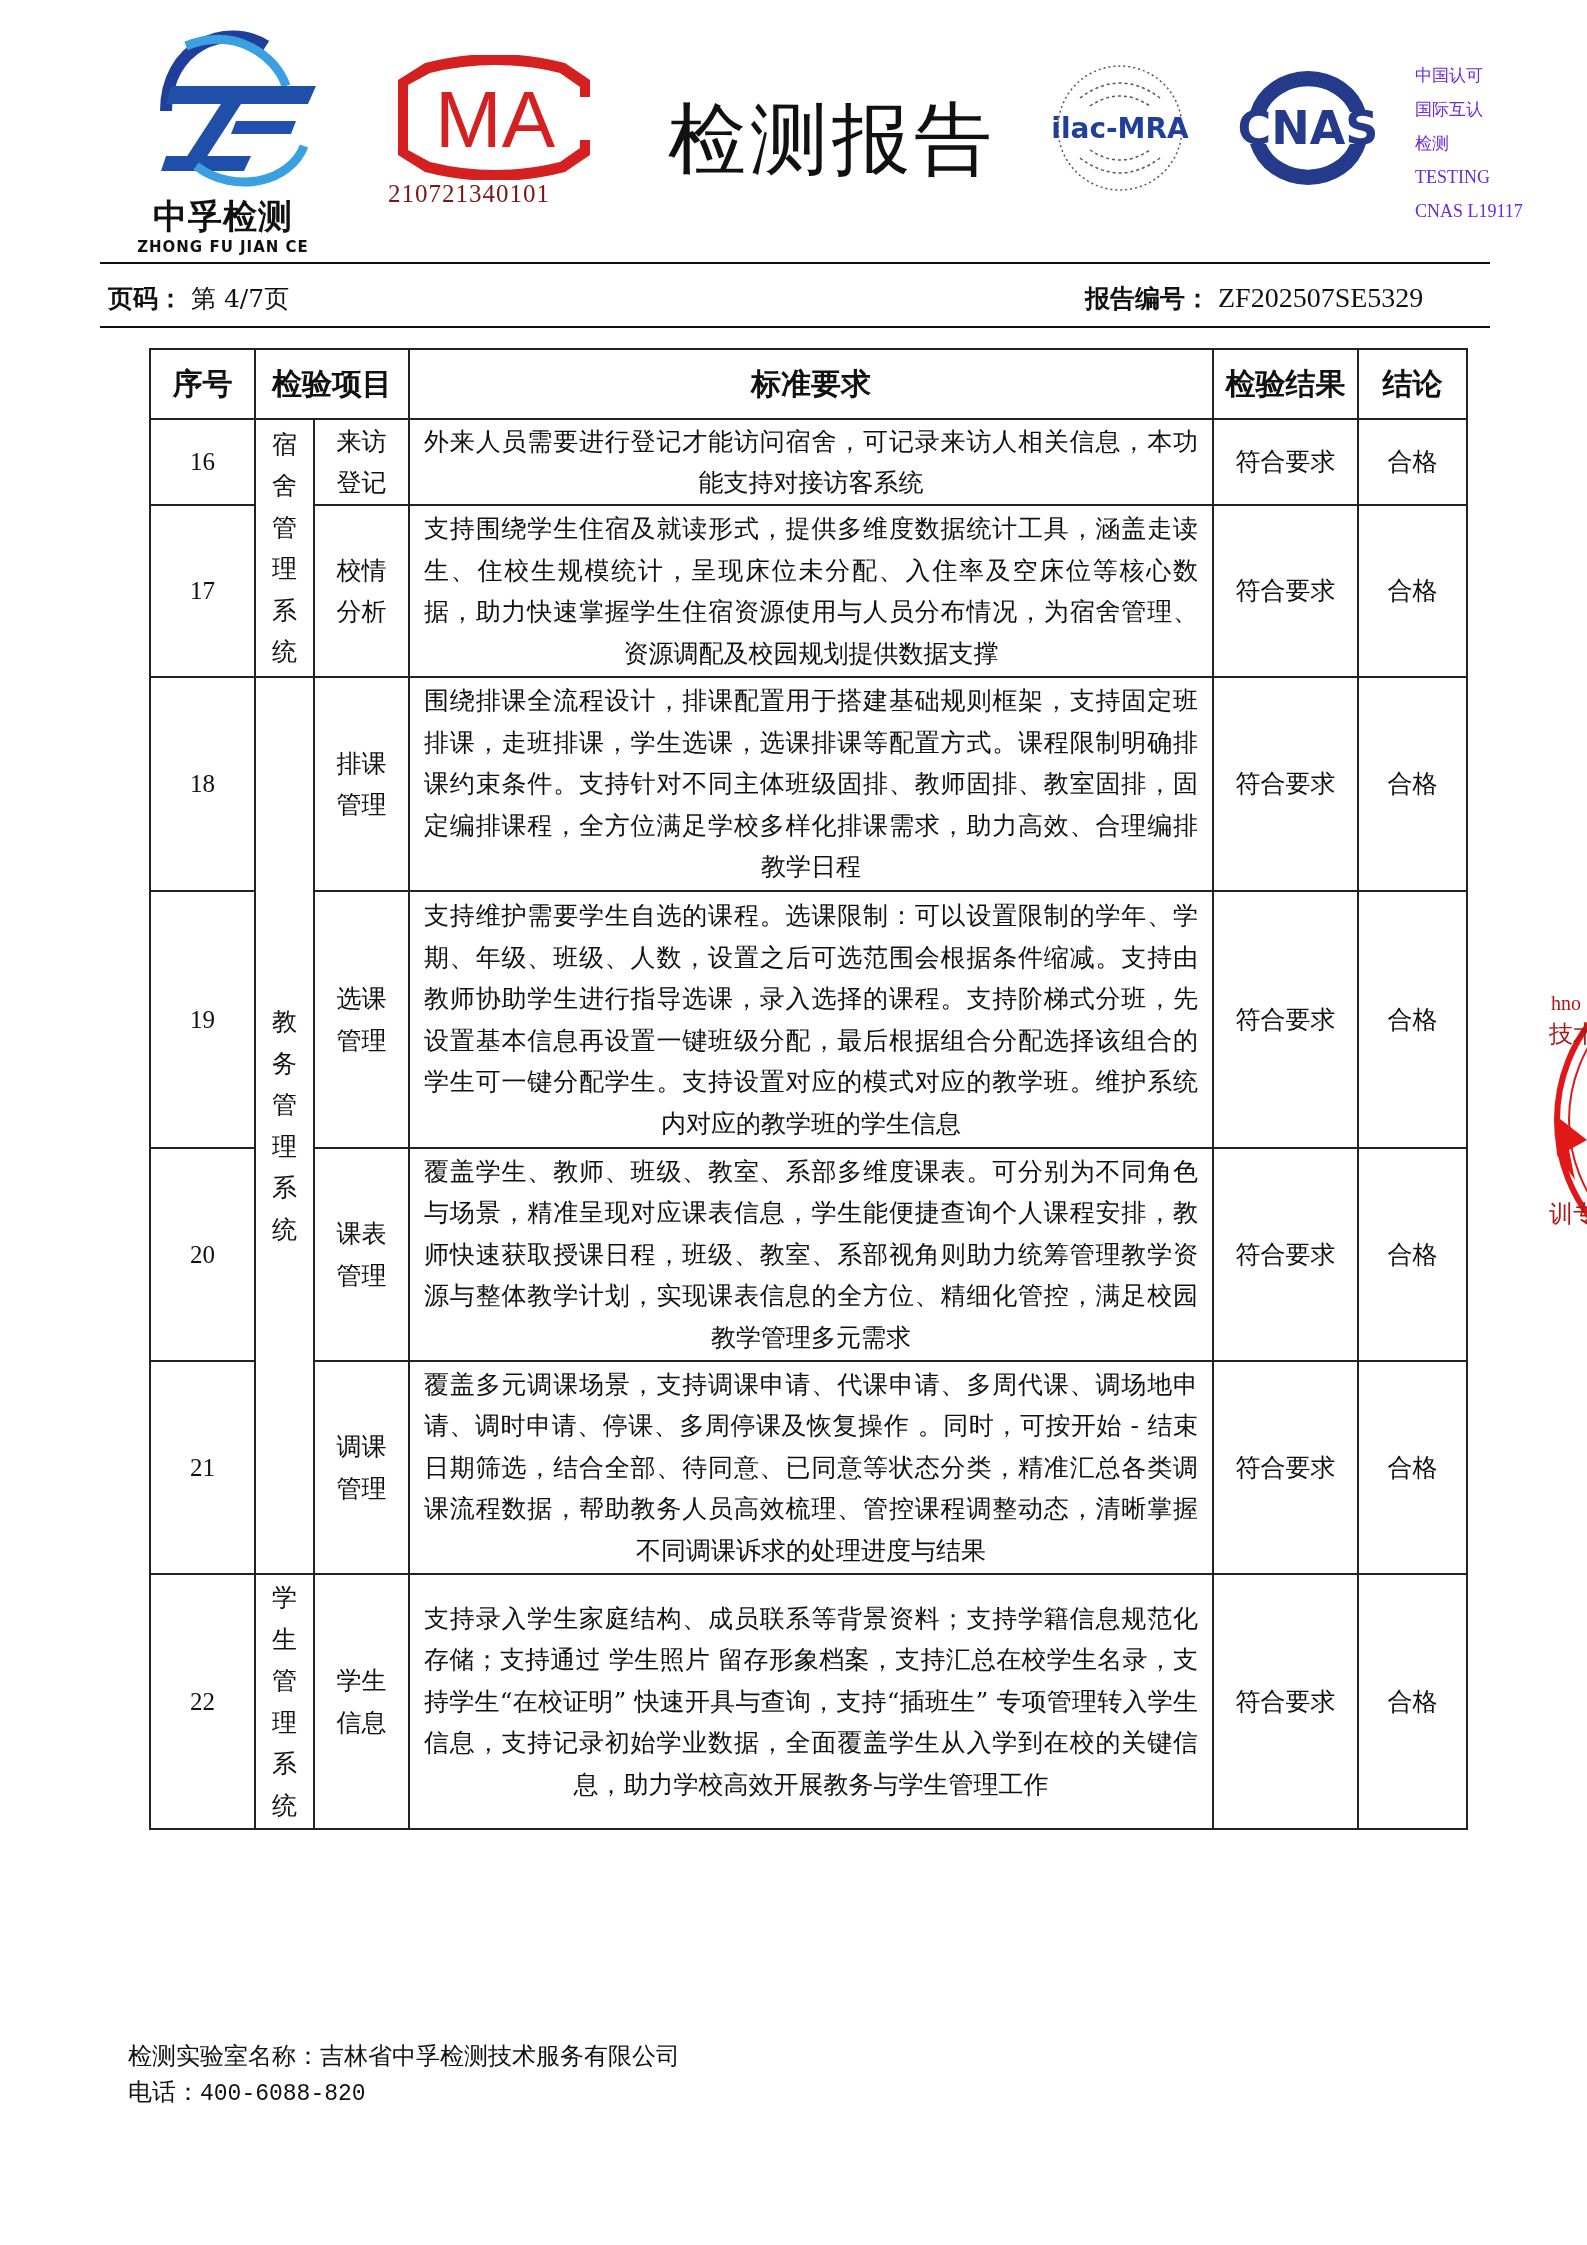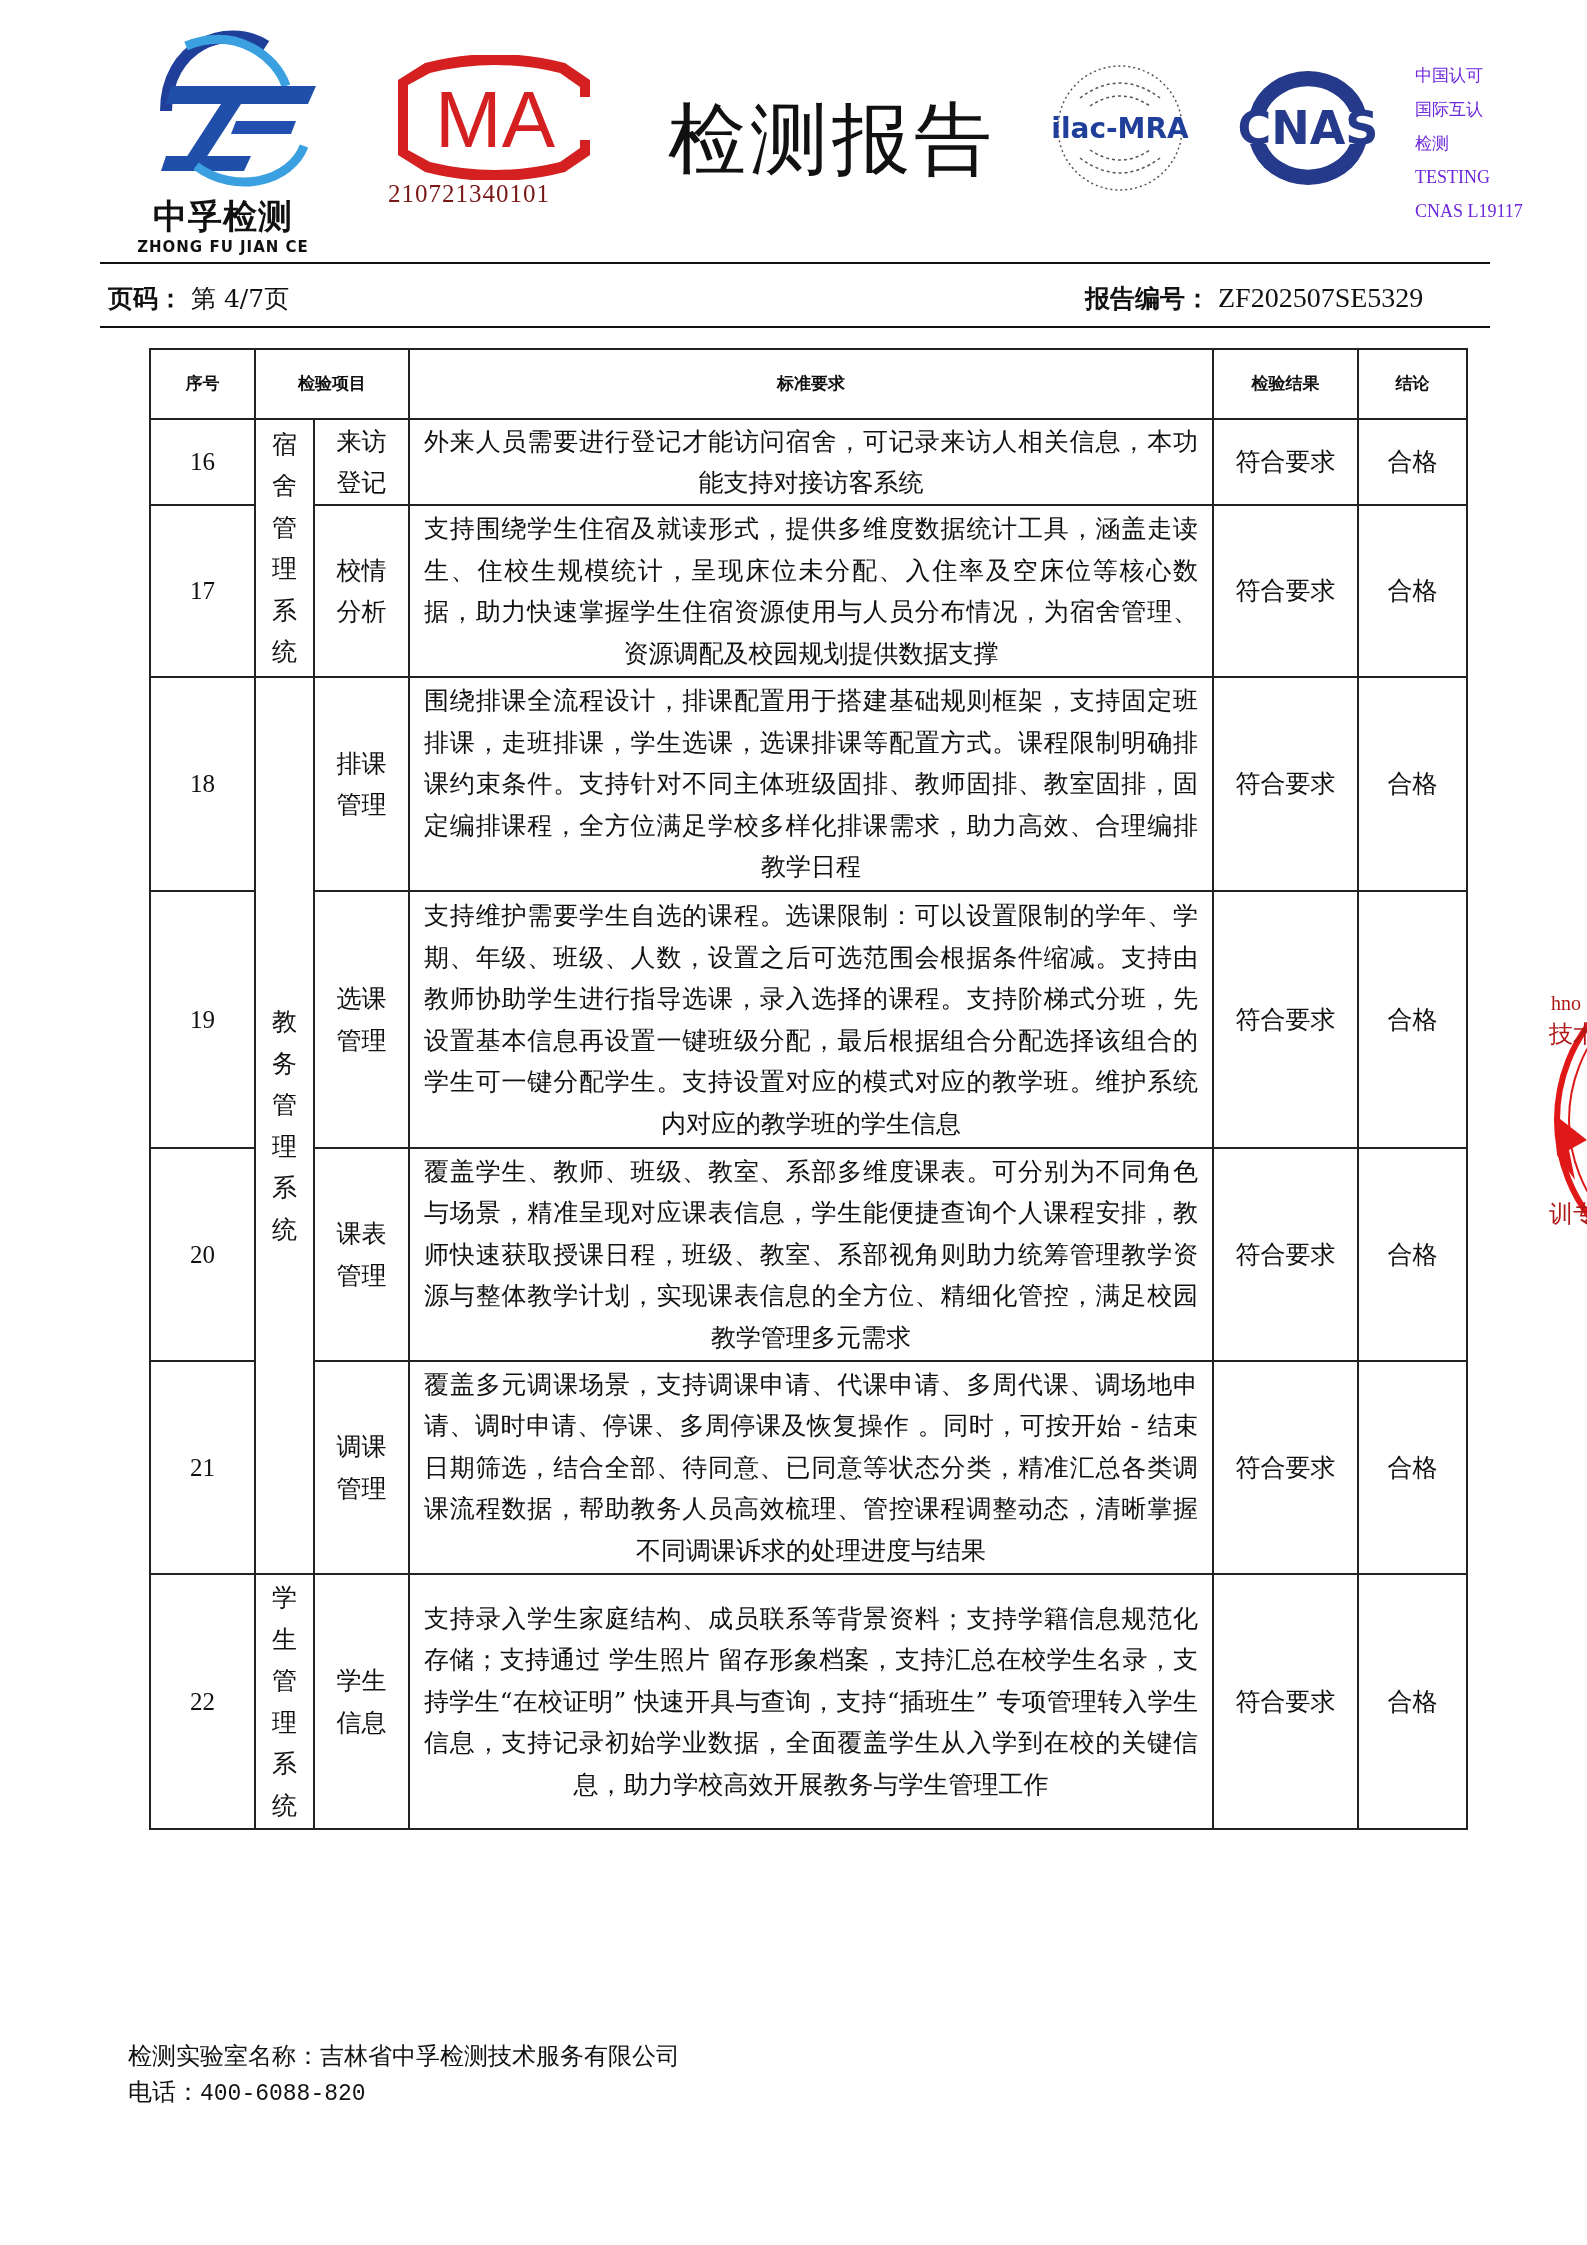--- a/index.html
+++ b/index.html
@@ -34,21 +34,21 @@
 
   .page-code { position: absolute; left: 108px; top: 282px; font-size: 25px; }
   .report-no { position: absolute; left: 1085px; top: 282px; font-size: 25px; }
   .report-no .val { font-family: "Liberation Serif", serif; font-size: 28px; }
 
   
   table.report { position: absolute; left: 149px; top: 348px; border-collapse: collapse;
                  width: 1317px; table-layout: fixed; }
   table.report td, table.report th { border: 2px solid #222; text-align: center; vertical-align: middle;
                  font-size: 25px; font-weight: normal; padding: 0; line-height: 41.5px; }
-  table.report th { height: 68px; font-family: "DejaVu Sans", sans-serif; font-weight: bold; font-size: 17px; }
+  table.report th { height: 68px; font-family: "DejaVu Sans", sans-serif; font-weight: bold; font-size: 30px; }
   table.report td.std { text-align: justify; text-align-last: center; padding: 0 14px; }
   td.vert { line-height: 42px; margin-top: 32px; }
   td.vert span { display: block; width: 1em; margin: 0 auto; word-wrap: break-word; }
   td.num { font-family: "Liberation Serif", serif; font-size: 26px; }
 
   
   .footer { position: absolute; left: 128px; top: 2038px; font-size: 24px; line-height: 36px; }
   .footer .mono { font-family: "Liberation Mono", monospace; font-size: 23px; }
 
   

